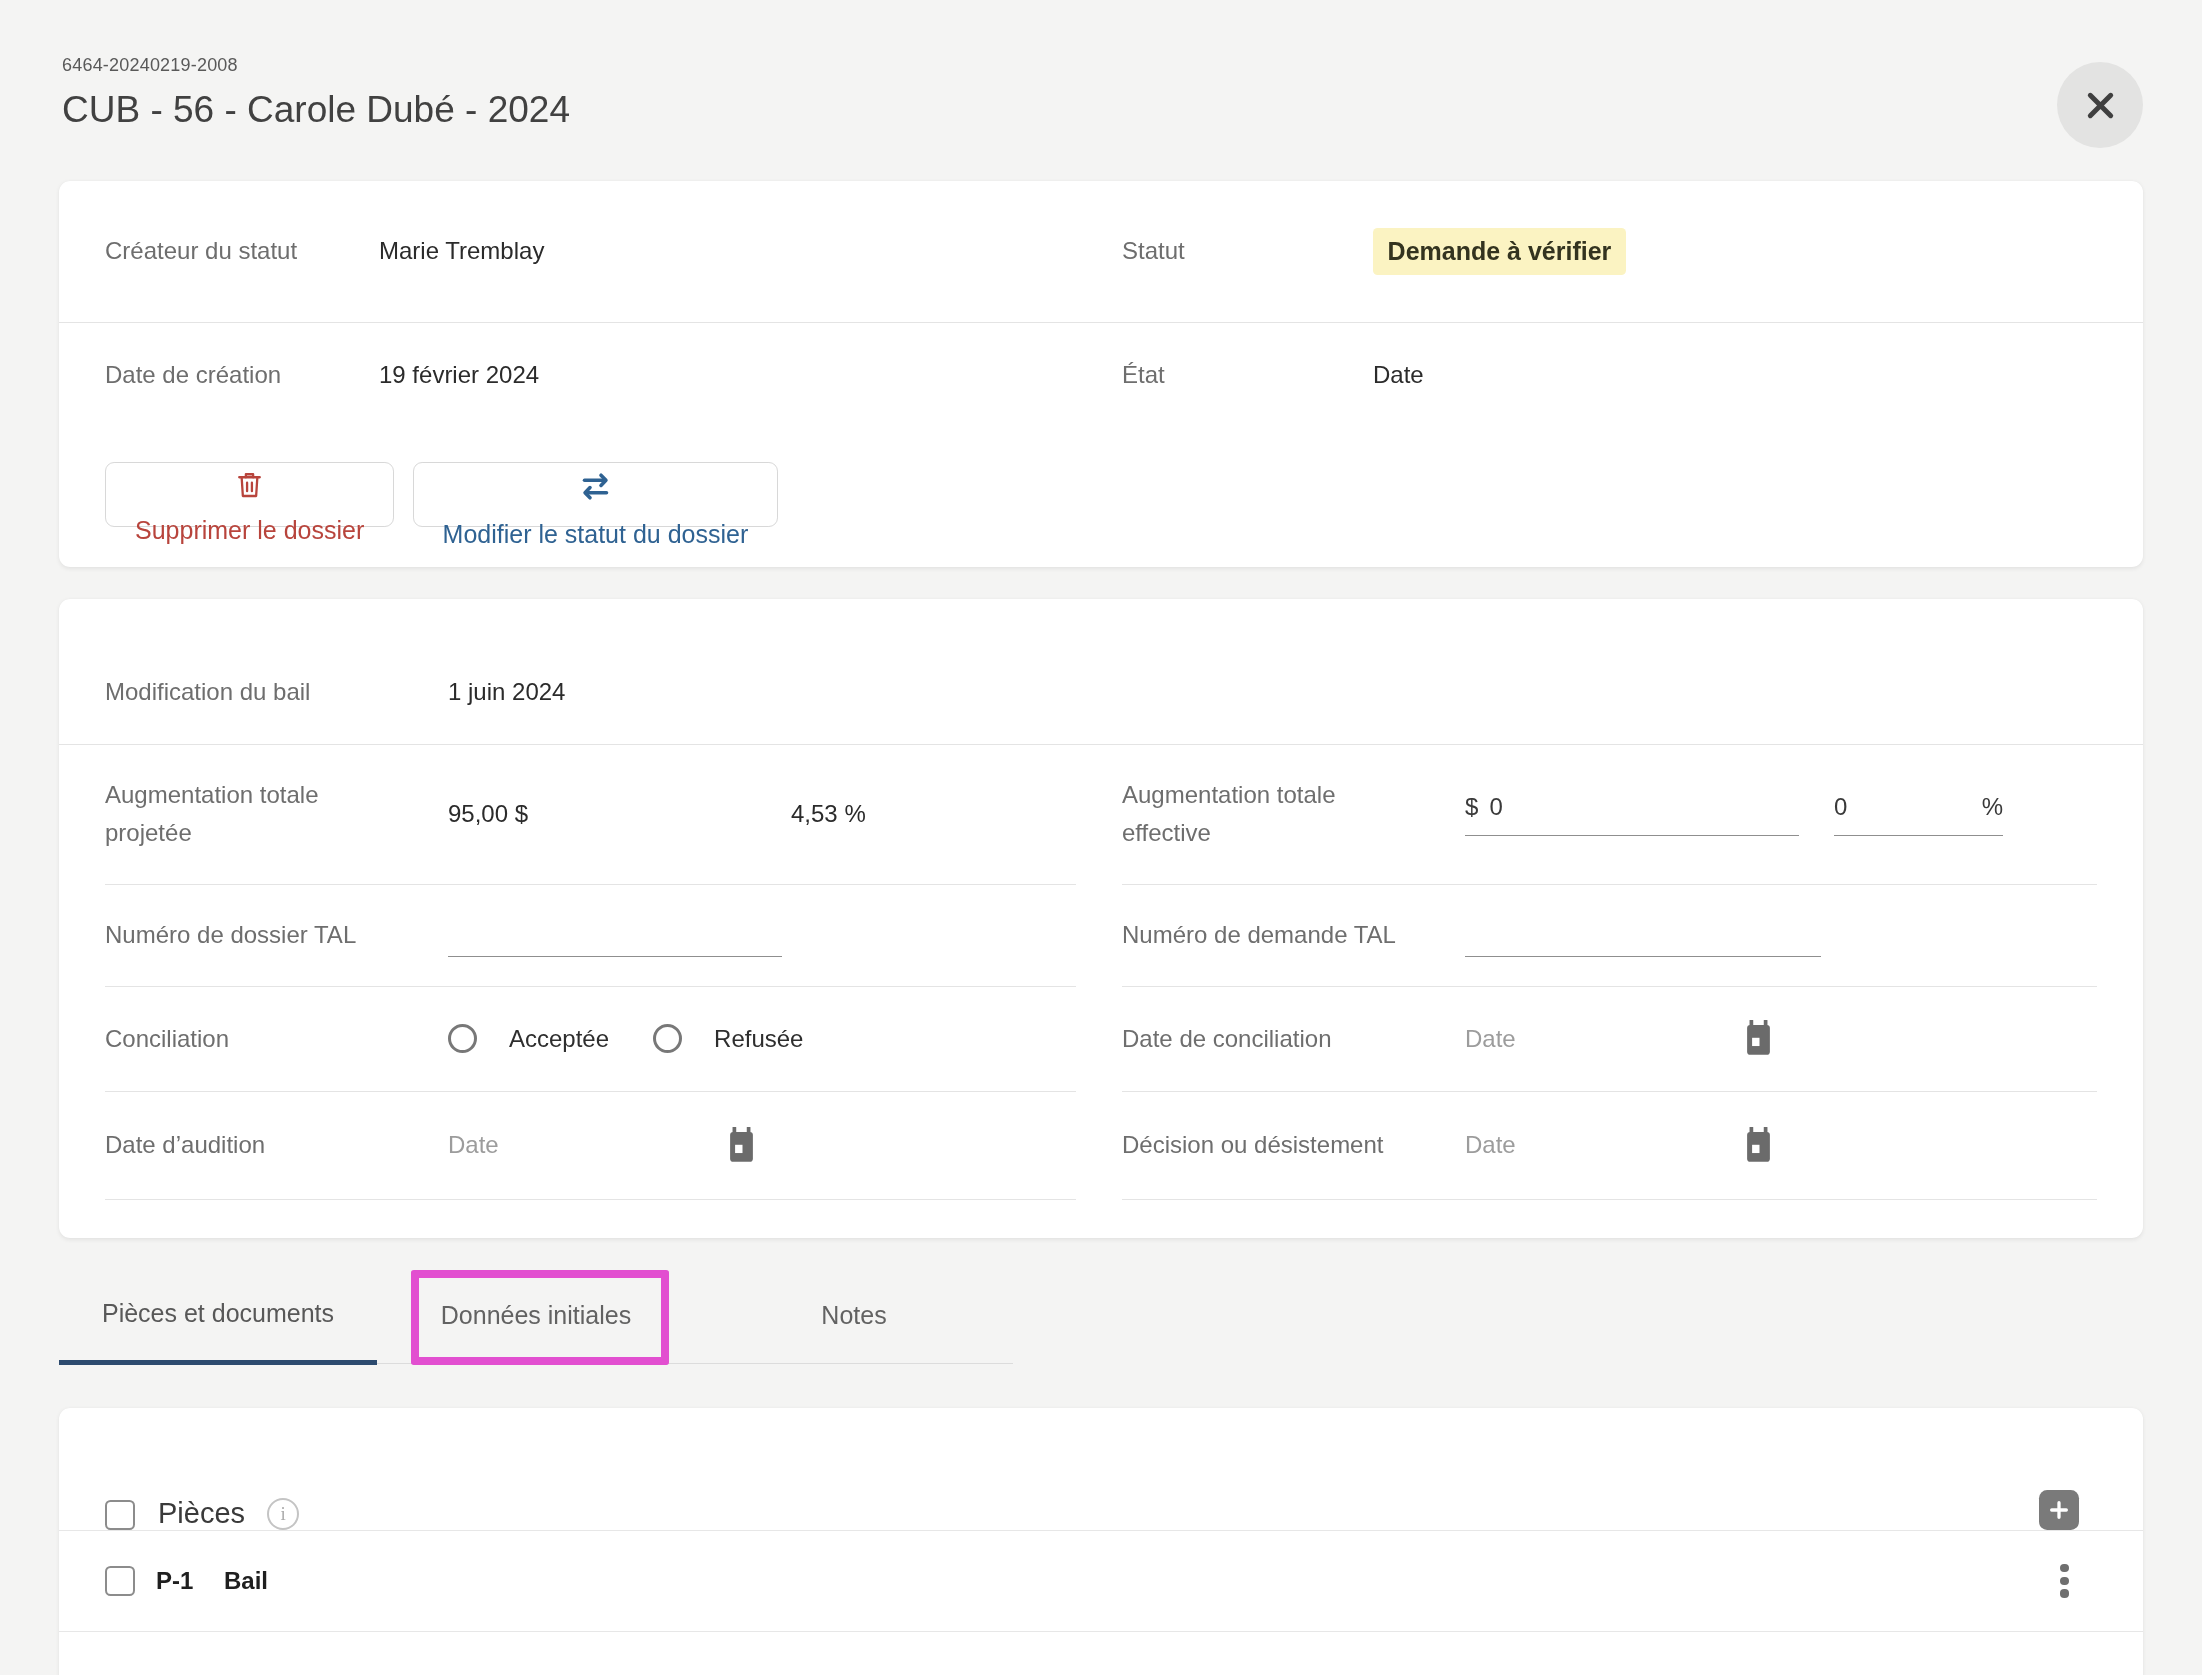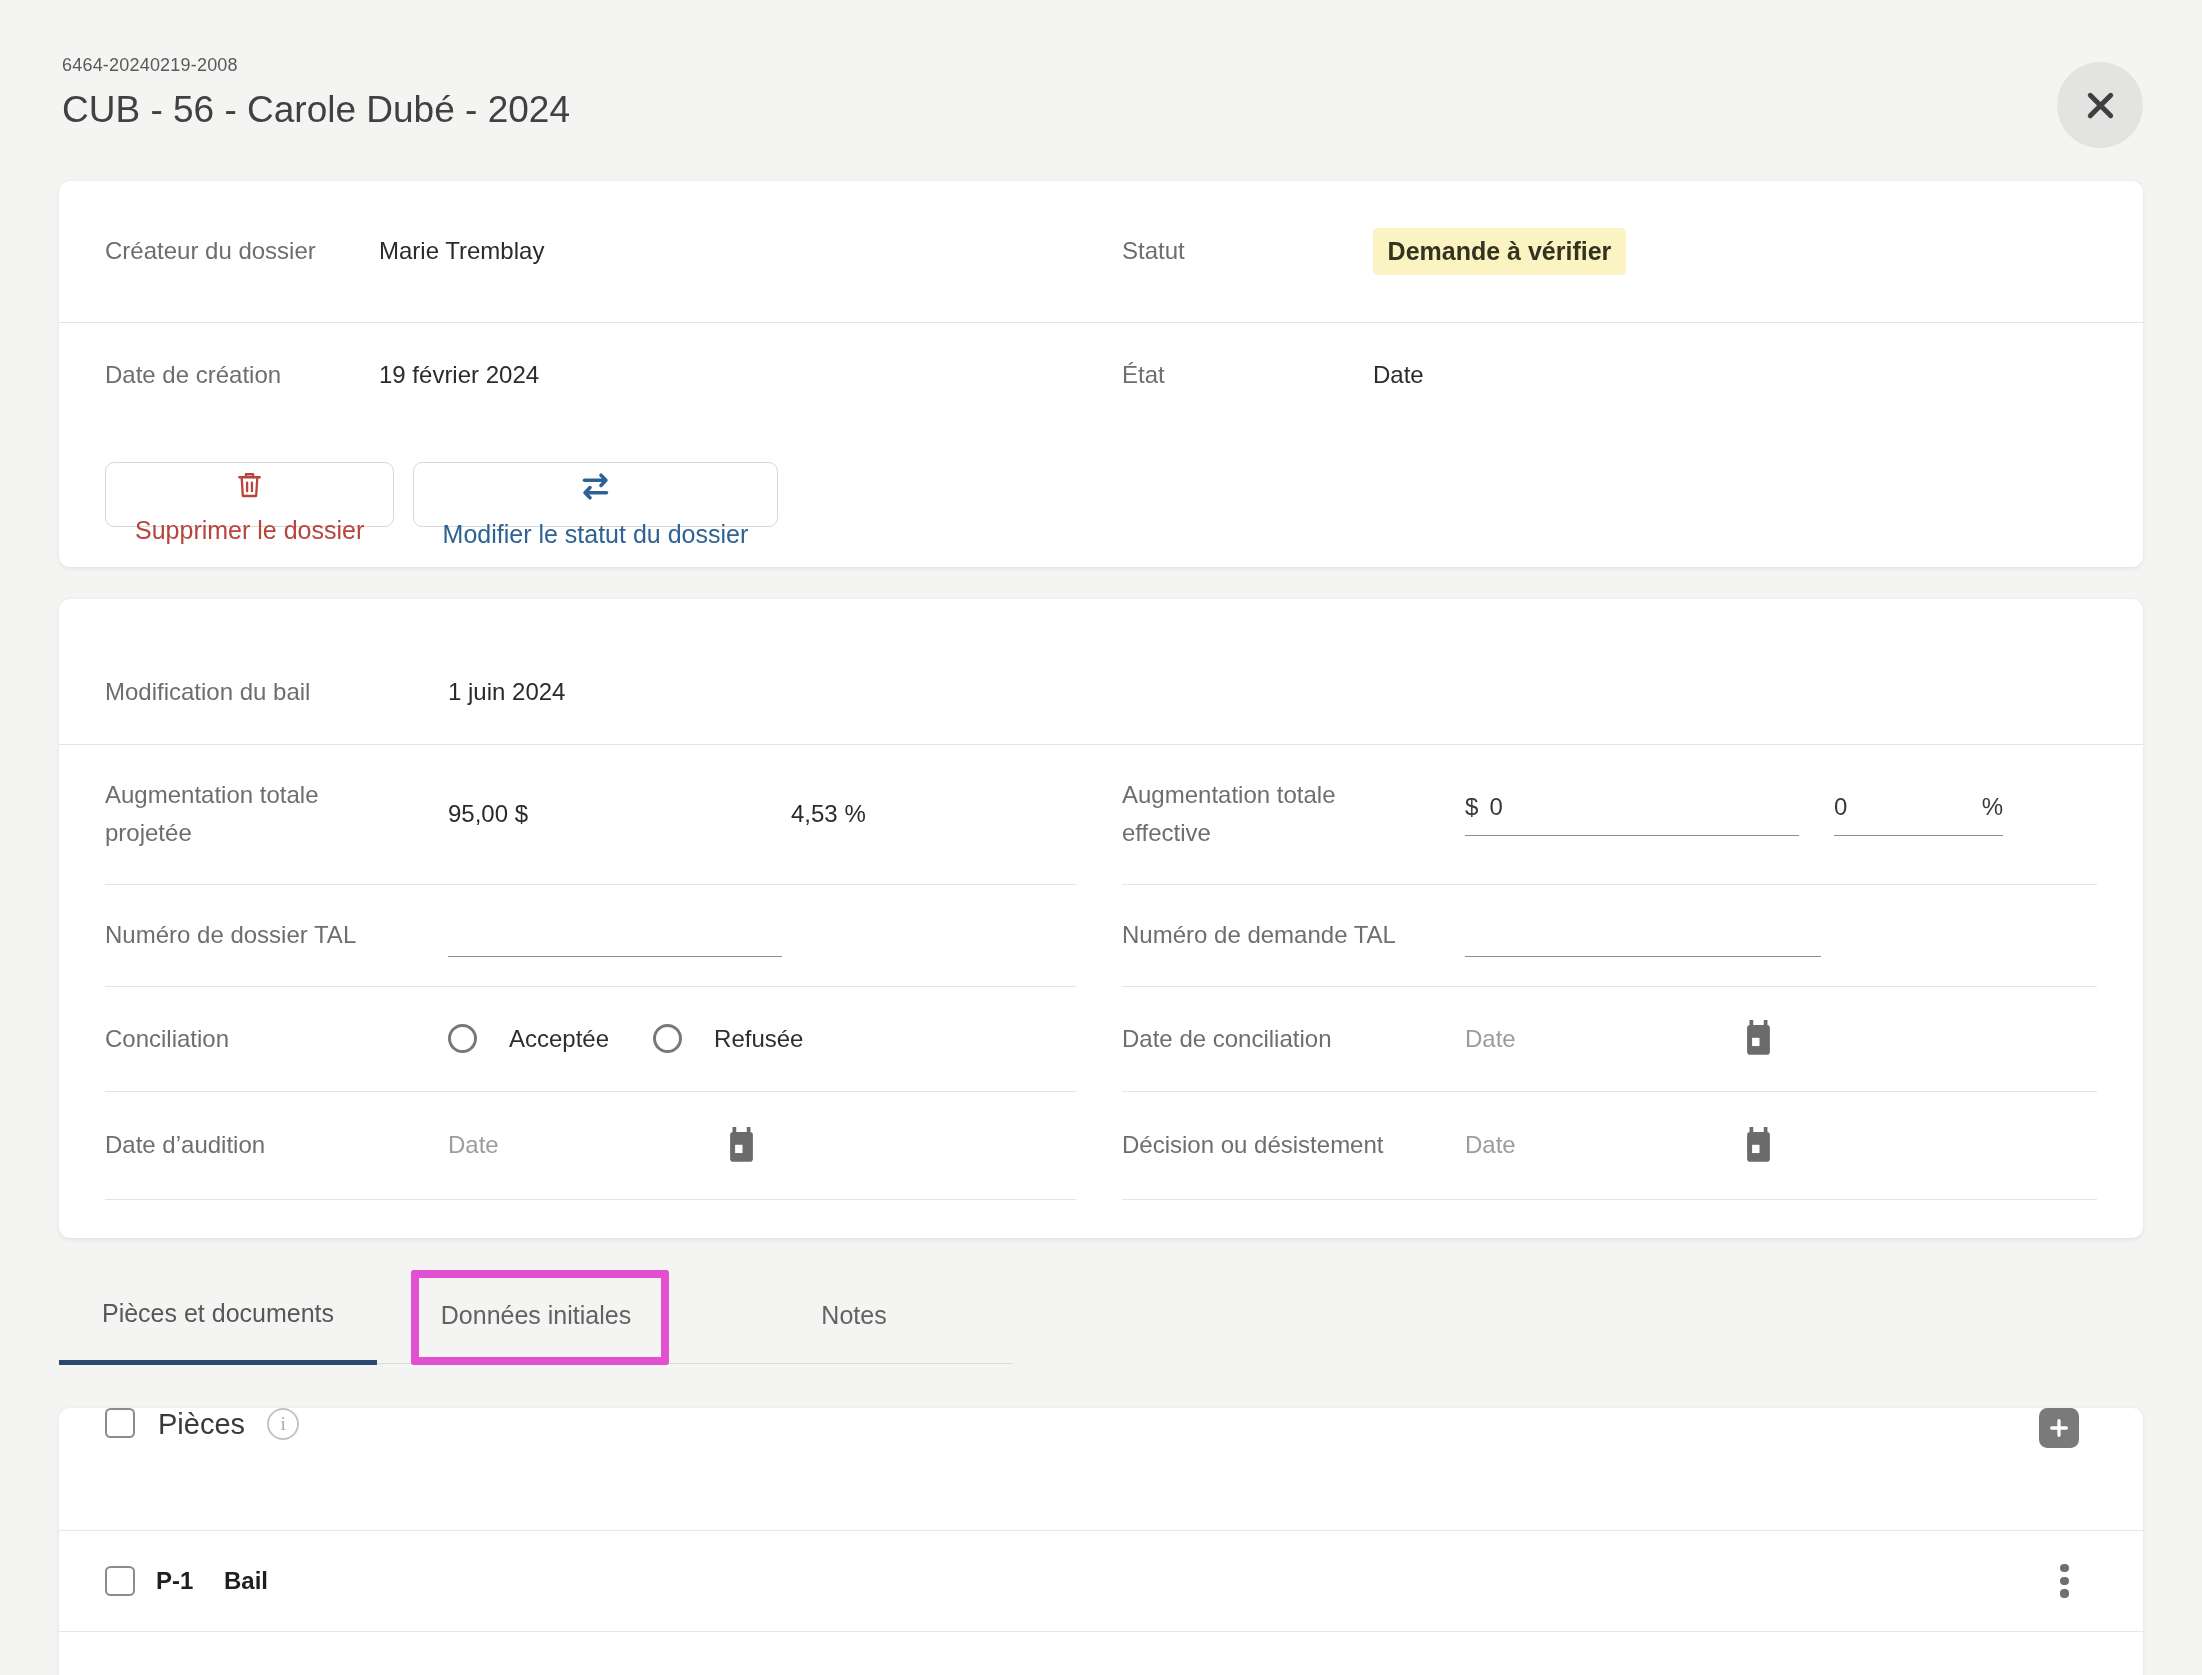--- a/index.html
+++ b/index.html
@@ -119,21 +119,21 @@
   }
   .tab.active { border-bottom: 5.5px solid #2C4A6E; margin-bottom: -1.8px; color: #585858; }
   .annotation-box {
     position: absolute; left: 352px; top: 2.7px;
     width: 258px; height: 95px;
     border: 8.2px solid #E24FD0; border-radius: 2.7px;
     pointer-events: none; z-index: 5;
   }
 
   
-  .pieces-head { height: 123px; display: flex; align-items: flex-start; padding: 0 64px 0 46px; border-bottom: 1.8px solid #E7E7E7; }
+  .pieces-head { height: 123px; display: flex; align-items: flex-end; padding: 0 64px 0 46px; border-bottom: 1.8px solid #E7E7E7; }
   .checkbox {
     width: 30px; height: 30px; border: 2.7px solid #8C8C8C; border-radius: 5.5px;
     background: #fff; flex-shrink: 0; cursor: pointer;
   }
   .pieces-title { font-size: 29px; color: #3A3A3A; margin-left: 23px; }
   .info-icon {
     margin-left: 22px;
     width: 32px; height: 32px; border-radius: 50%;
     border: 2.7px solid #C4C4C4; color: #ABABAB;
     font-size: 19px; display: flex; align-items: center; justify-content: center;
@@ -163,21 +163,21 @@
       <svg viewBox="0 0 24 24" width="35" height="35" fill="none">
           <path d="M5 5l14 14M19 5L5 19"></path>
         </svg>
     </span>
   </button>
 </div>
 
 <div class="card card1">
   <div class="row r155 row-divider">
     <div class="col col-l">
-      <span class="lbl lblw300">Créateur du dossier</span>
+      <span class="lbl lblw300">Créateur du statut</span>
       <span class="val">Marie Tremblay</span>
     </div>
     <div class="col col-r">
       <span class="lbl lblw275">Statut</span>
       <span class="badge-yellow">Demande à vérifier</span>
     </div>
   </div>
   <div class="row r115">
     <div class="col col-l">
       <span class="lbl lblw300">Date de création</span>

